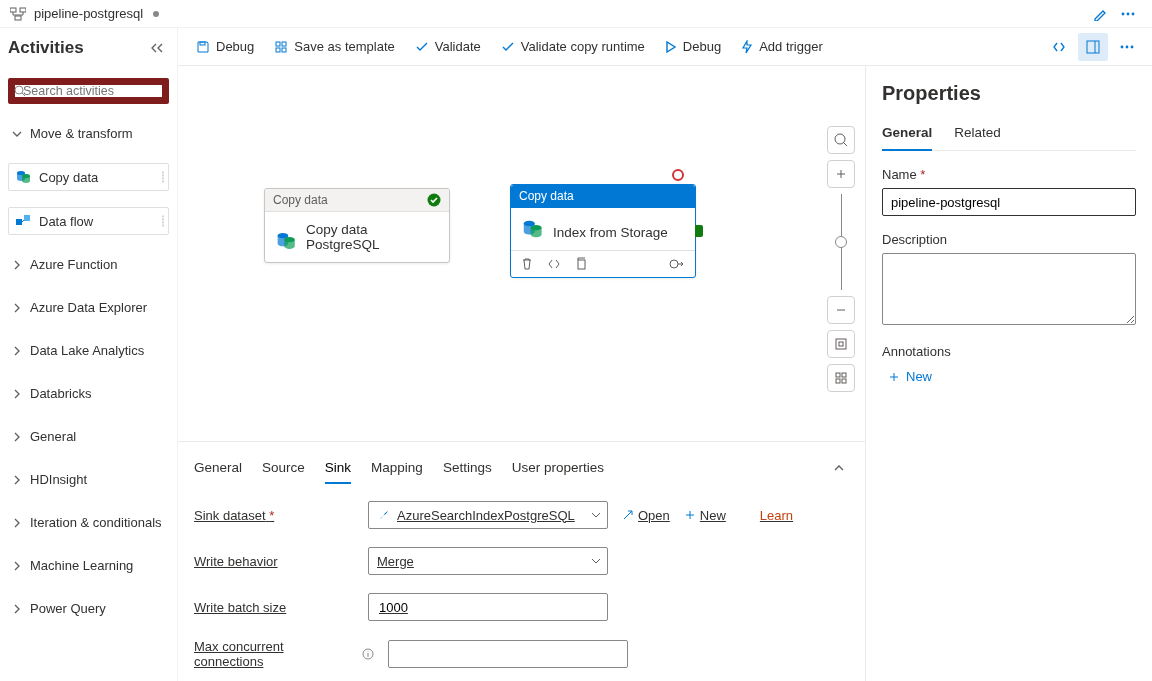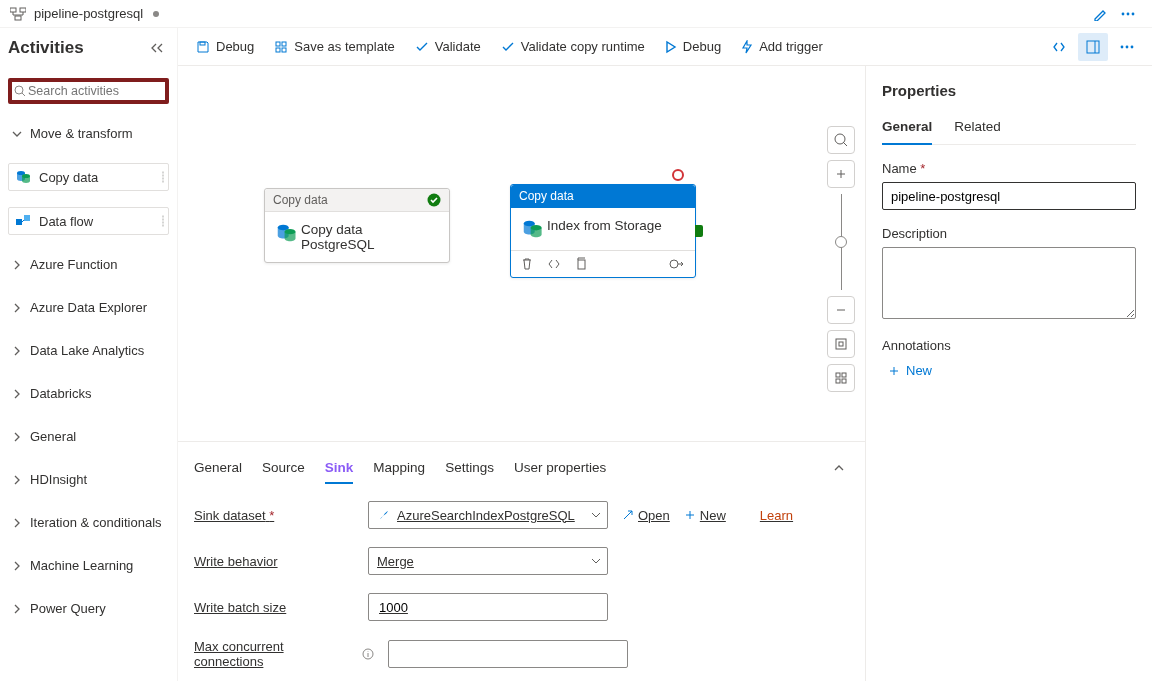--- a/index.html
+++ b/index.html
@@ -13,21 +13,21 @@
   .titlebar .edit-ic, .titlebar .more-ic { width: 28px; height: 22px; display: flex; align-items: center; justify-content: center; color: #0078d4; cursor: pointer; }
 
   .body { flex: 1; display: flex; min-height: 0; }
 
   
   .sidebar { width: 178px; border-right: 1px solid #f3f2f1; padding: 10px 8px; display: flex; flex-direction: column; gap: 16px; }
   .sidebar-header { display: flex; align-items: center; justify-content: space-between; }
   .sidebar-title { font-size: 17px; font-weight: 600; }
   .sidebar-collapse { color: #605e5c; cursor: pointer; }
   .search-box { position: relative; margin-top: 4px; }
-  .search-box input { width: 100%; padding: 4px 6px 4px 16px; border: 4px solid #7f1d1d; border-radius: 2px; font-size: 12.5px; height: 26px; color: #605e5c; }
+  .search-box input { width: 100%; padding: 4px 6px 4px 8px; border: 7px solid #7f1d1d; border-radius: 2px; font-size: 12.5px; height: 26px; color: #605e5c; }
   .search-box .sicon { position: absolute; left: 6px; top: 50%; transform: translateY(-50%); color: #8a8886; }
   .category { display: flex; align-items: center; gap: 6px; padding: 6px 4px; cursor: pointer; font-size: 13px; }
   .category .chev { color: #605e5c; width: 12px; text-align: center; }
   .draggable-item { display: flex; align-items: center; gap: 8px; padding: 5px 6px; border: 1px solid #e1dfdd; border-radius: 2px; cursor: grab; position: relative; background:#fff; }
   .draggable-item .drag-grip { position: absolute; right: 4px; top: 50%; transform: translateY(-50%); display: flex; flex-direction: column; gap: 1px; opacity: .35; }
   .drag-grip span { width: 2px; height: 2px; background: #8a8886; }
   .draggable-item .di-icon { width:16px; height:16px; }
 
   
   .main { flex: 1; display: flex; flex-direction: column; min-width: 0; }
@@ -45,50 +45,50 @@
   .zoom-ctrl { position: absolute; right: 10px; top: 60px; display: flex; flex-direction: column; gap: 6px; align-items: center; }
   .zbox { width: 28px; height: 28px; border: 1px solid #d2d0ce; border-radius: 4px; display: flex; align-items: center; justify-content: center; cursor: pointer; color: #605e5c; background:#fff; }
   .zslider { height: 96px; display:flex; align-items:center; justify-content:center; position:relative; }
   .zslider .track { width:1px; height:96px; background:#8a8886; }
   .zslider .thumb { position:absolute; top:50%; transform:translate(-50%,-50%); left:50%; width:12px; height:12px; border-radius:50%; border:1px solid #8a8886; background:#fff; }
 
   .activity-node { position: absolute; width: 186px; border: 1px solid #c8c6c4; border-radius: 3px; box-shadow: 0 1px 3px rgba(0,0,0,.08); background: #fff; }
   .activity-node .node-head { display: flex; align-items: center; justify-content: space-between; padding: 4px 8px; font-size: 12px; color: #605e5c; background: #f3f2f1; border-bottom: 1px solid #e1dfdd; border-radius: 3px 3px 0 0; }
   .activity-node.selected .node-head { background: #0078d4; color: #fff; border-bottom-color: #0078d4; }
   .activity-node.selected { border-color:#0078d4; }
-  .activity-node .node-body { display: flex; align-items: flex-start; gap: 4px; padding: 10px 10px; }
+  .activity-node .node-body { display: flex; align-items: flex-end; gap: 10px; padding: 10px 10px; }
   .activity-node .node-label { font-size: 13.5px; }
   .activity-node .node-foot { display: flex; align-items: center; justify-content: space-between; padding: 6px 10px; border-top: 1px solid #e1dfdd; color: #605e5c; }
   .activity-node .node-foot .footL { display:flex; gap:14px; align-items:center; }
   .port { position:absolute; width:8px; height:12px; background:#107c10; top:50%; transform:translateY(-50%); }
   .port.right { right:-8px; border-radius:0 2px 2px 0; }
   .status-ring { width:12px; height:12px; border:2px solid #d13438; border-radius:50%; position:absolute; }
 
   
   .bottom-panel { border-top: 1px solid #edebe9; padding: 6px 16px 12px; position: relative; }
   .tabs { display: flex; gap: 20px; padding: 4px 0 0; align-items: center; }
   .tab { padding: 8px 0; cursor: pointer; color: #323130; font-size: 13.5px; position: relative; }
-  .tab.active { color: #8b5cf6; font-weight: 700; }
+  .tab.active { color: #000000; font-weight: 400; }
   .tab.active::after { content:""; position:absolute; left:0; right:0; bottom:-1px; height:2px; background:#0078d4; }
   .tabs .chev-up { margin-left:auto; color:#605e5c; cursor:pointer; padding-right:4px; }
   .field-row { display:flex; align-items:center; margin-top:18px; gap:14px;text-decoration:underline; }
   .field-label { width: 160px; font-size: 13px; }
   .req { color: #a4262c; }
   .select, .text-input { width: 240px; height: 28px; border:1px solid #8a8886; border-radius:2px; padding: 2px 24px 2px 8px; display:flex; align-items:center; font-size:13px; background:#fff; position:relative; }
   .select .caret { position:absolute; right:6px; top:50%; transform:translateY(-50%); color:#605e5c; }
   .text-input input { border:none; outline:none; width:100%; font-size:13px; }
   .dataset-icon { color:#0078d4; margin-right:6px; }
   .link-action { display:flex; align-items:center; gap:4px; color:#323130; cursor:pointer; }
   .link-action svg { color:#0078d4; }
   .learn-link { color:#c2410c; cursor:pointer;margin-left:20px; }
   .info-ic { color:#8a8886; }
 
   
   .props { width: 286px; padding: 12px 16px; overflow:hidden; }
-  .props h3 { margin: 4px 0 14px; font-size: 15px; font-weight: 600; }
+  .props h3 { margin: 4px 0 14px; font-size: 20px; font-weight: 600; }
   .ptabs { display:flex; gap:22px; border-bottom:1px solid #edebe9; }
   .ptab { padding: 6px 0 10px; cursor:pointer; position:relative; font-size:13.5px; }
   .ptab.active { font-weight:600; }
   .ptab.active::after { content:""; position:absolute; left:0; right:0; bottom:-1px; height:2px; background:#0078d4; }
   .pfield-label { margin-top:16px; font-size:13px; }
   .ptext { width:100%; margin-top:6px; height:28px; border:1px solid #323130; border-radius:2px; padding:4px 8px; font-size:13px; }
   .ptextarea { width:100%; margin-top:6px; height:72px; border:1px solid #8a8886; border-radius:2px; padding:6px 8px; font-size:13px; resize:both; }
   .add-new { display:flex; align-items:center; gap:6px; color:#0078d4; margin-top:10px; cursor:pointer; padding-left:6px; }
 
   svg { display:block; }

